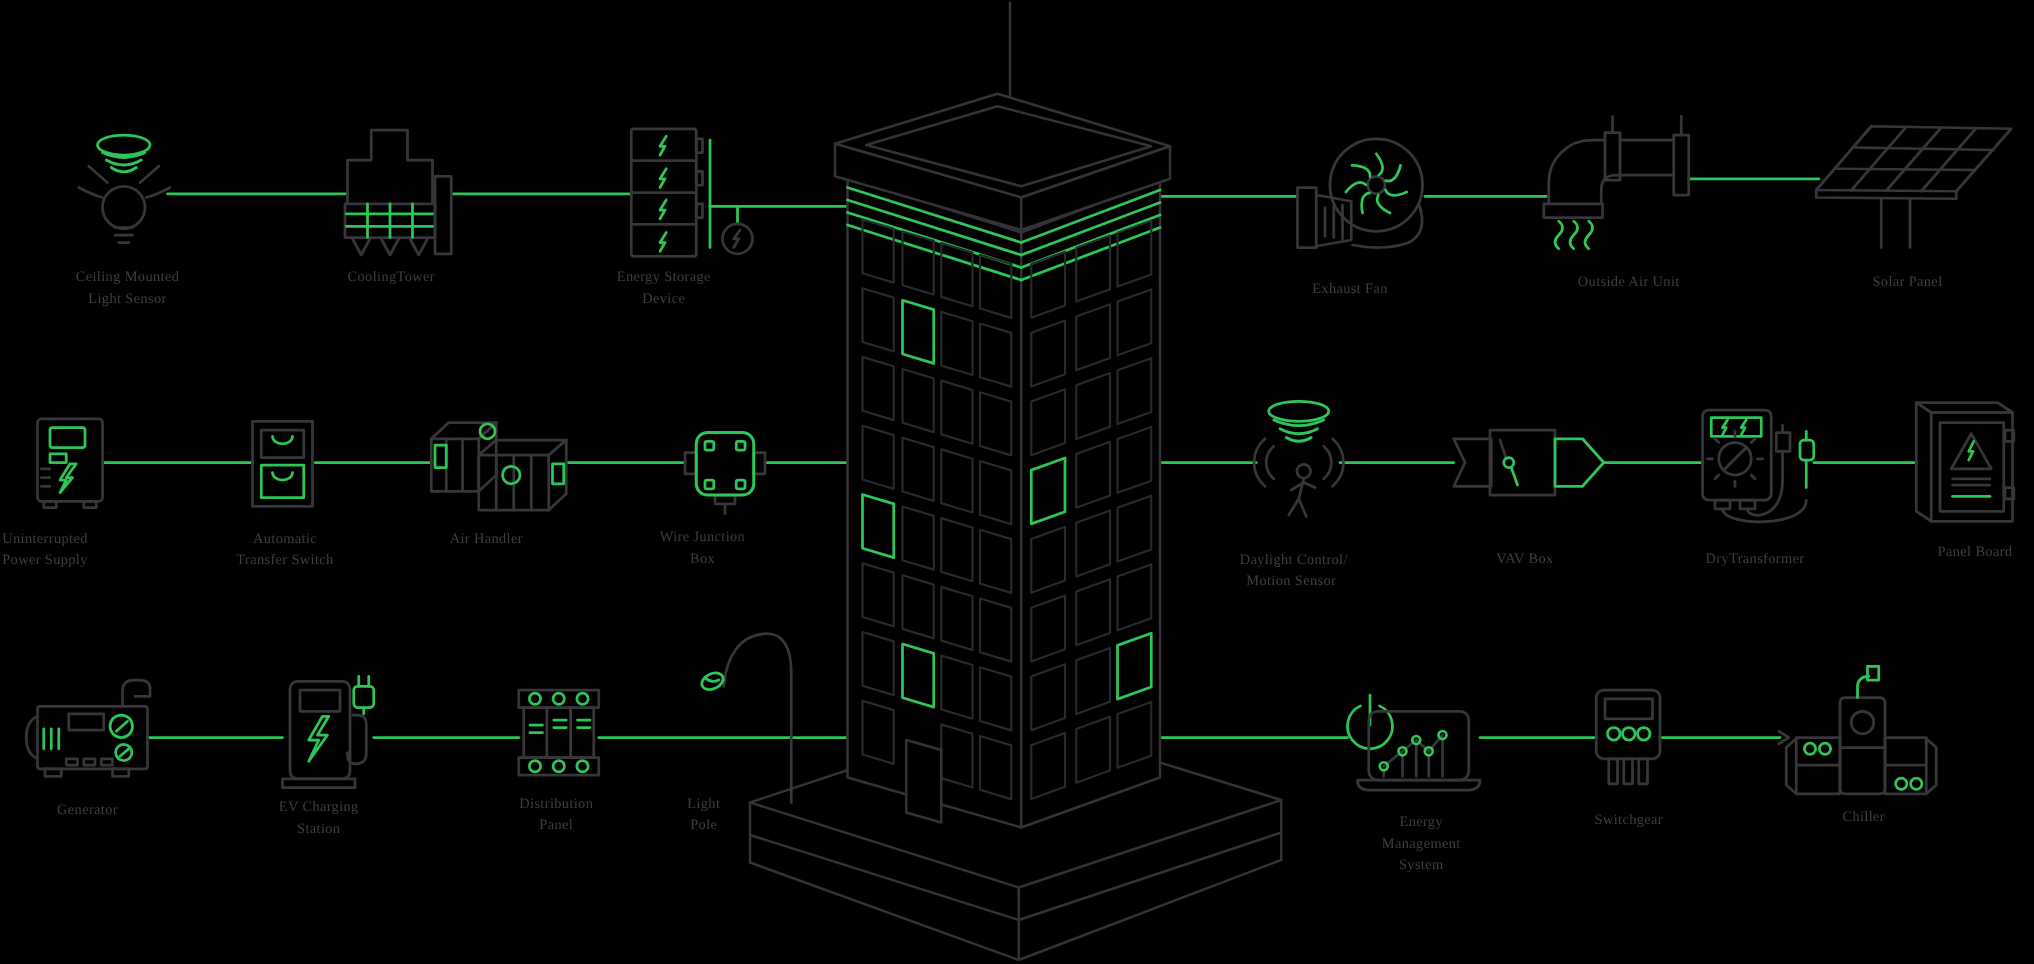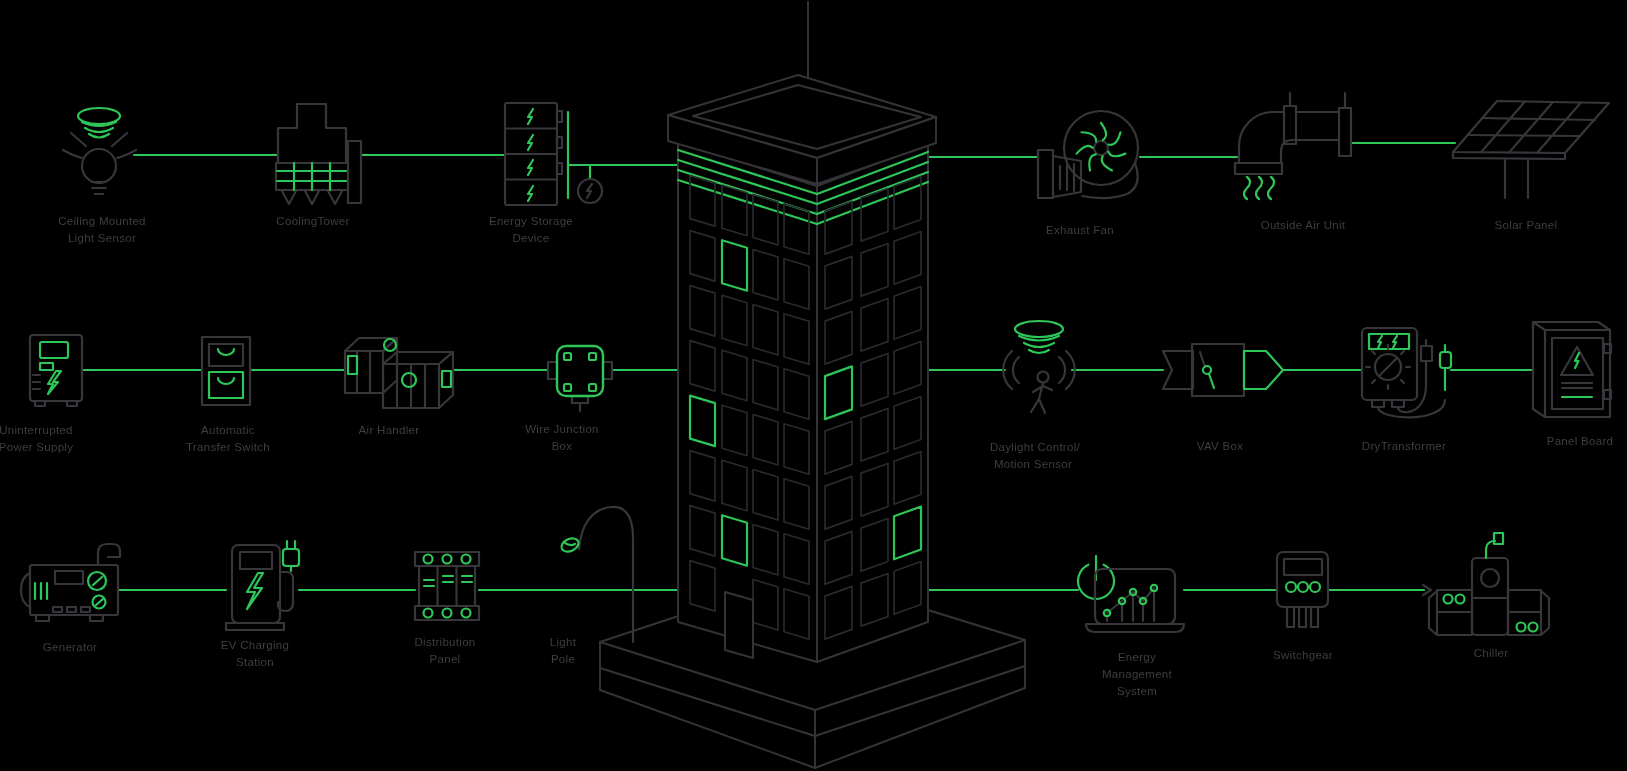--- a/index.html
+++ b/index.html
@@ -1,17 +1,17 @@
 <!DOCTYPE html>
 <html><head>
 <meta charset="utf-8">
 <style>
   html,body{margin:0;padding:0;background:#000;}
   #stage{position:relative;width:1627px;height:769px;background:var(--bg,#000);overflow:hidden;
-         font-family:Liberation Sans, sans-serif;}
+         font-family:Liberation Serif, serif;}
   svg{display:block}
   svg *{fill:none;stroke-linecap:round;stroke-linejoin:round;}
   .g{stroke:var(--green,#2EC658);stroke-width:2.2;}
   .g3{stroke:var(--green,#2EC658);stroke-width:2.4;}
   .k{stroke:var(--icon,#36363b);stroke-width:2.2;}
   .b{stroke:var(--bld,#333338);stroke-width:2;}
   .bf{stroke:var(--bld,#333338);stroke-width:2;fill:#000;}
   .w{stroke:var(--win,#2a2a2e);stroke-width:1.7;}
   .lbl{fill:var(--lbl,#3e3e43);font-size:11.5px;letter-spacing:.3px;stroke:none;}
 </style>

